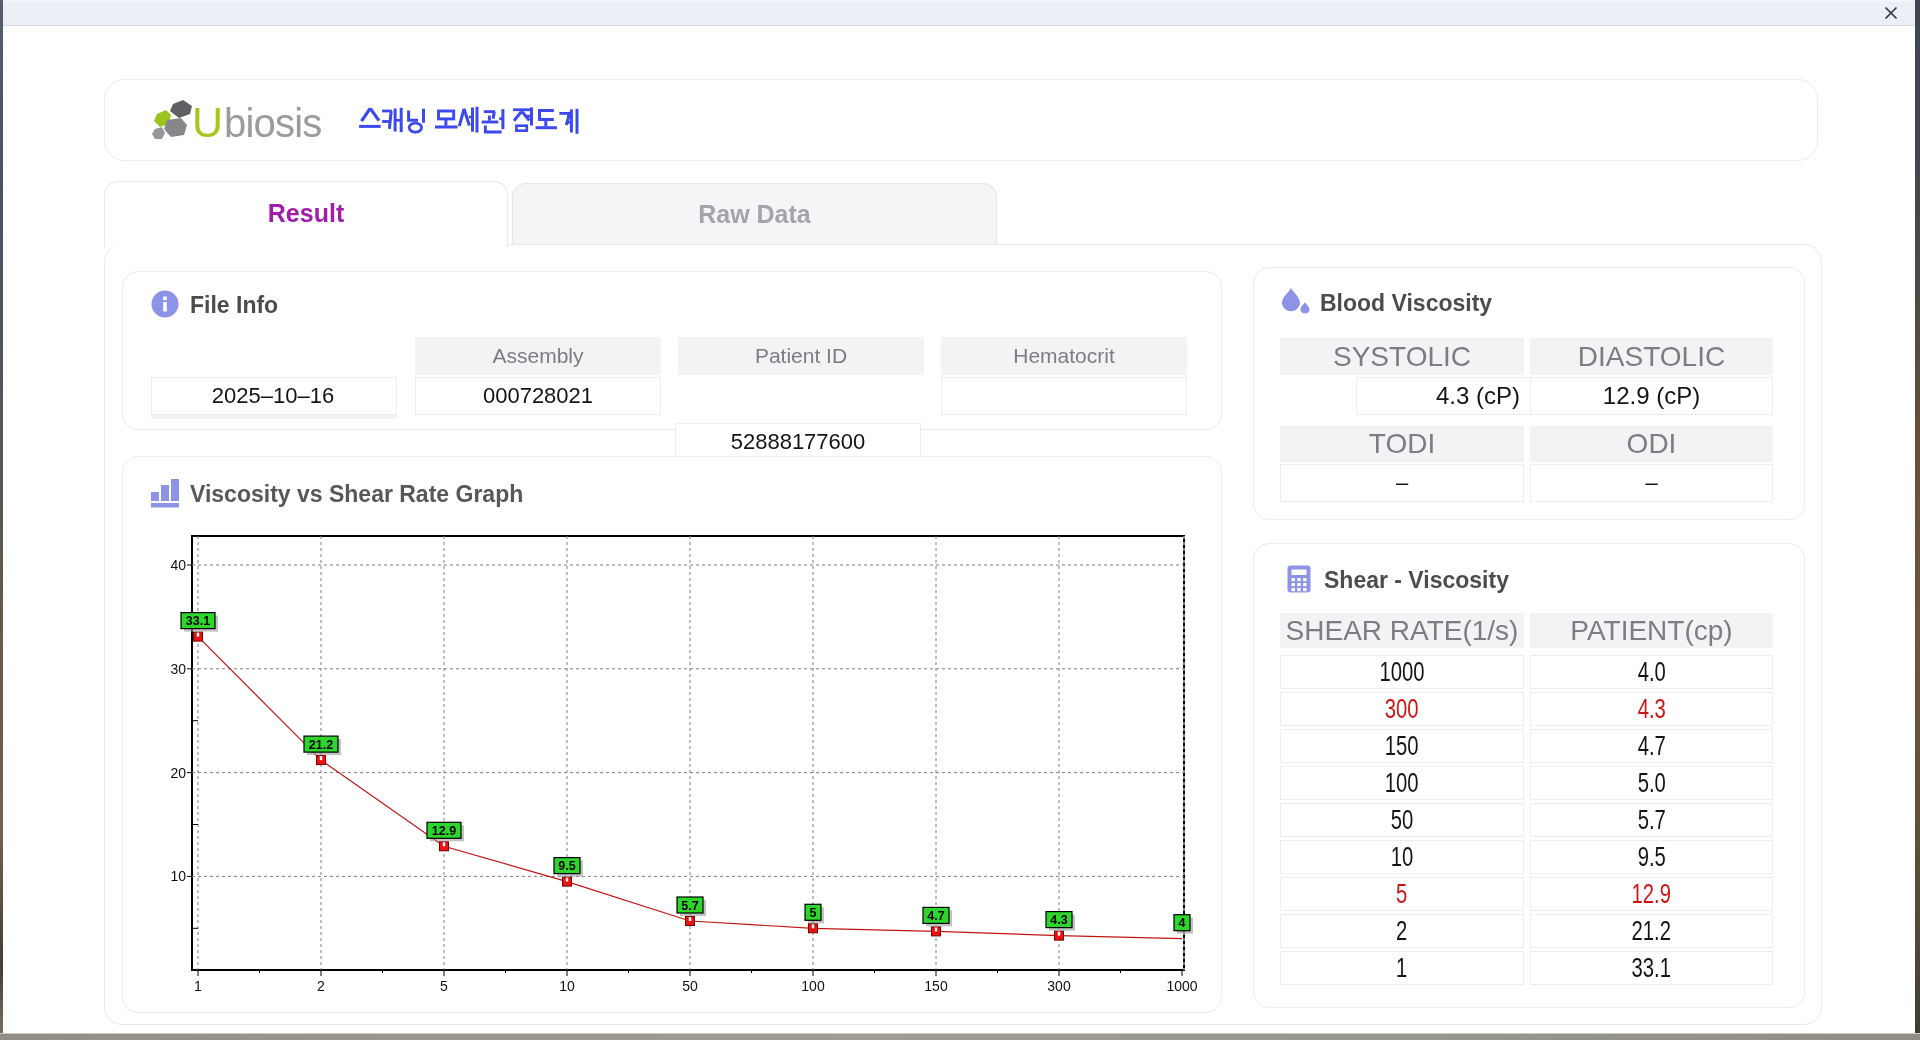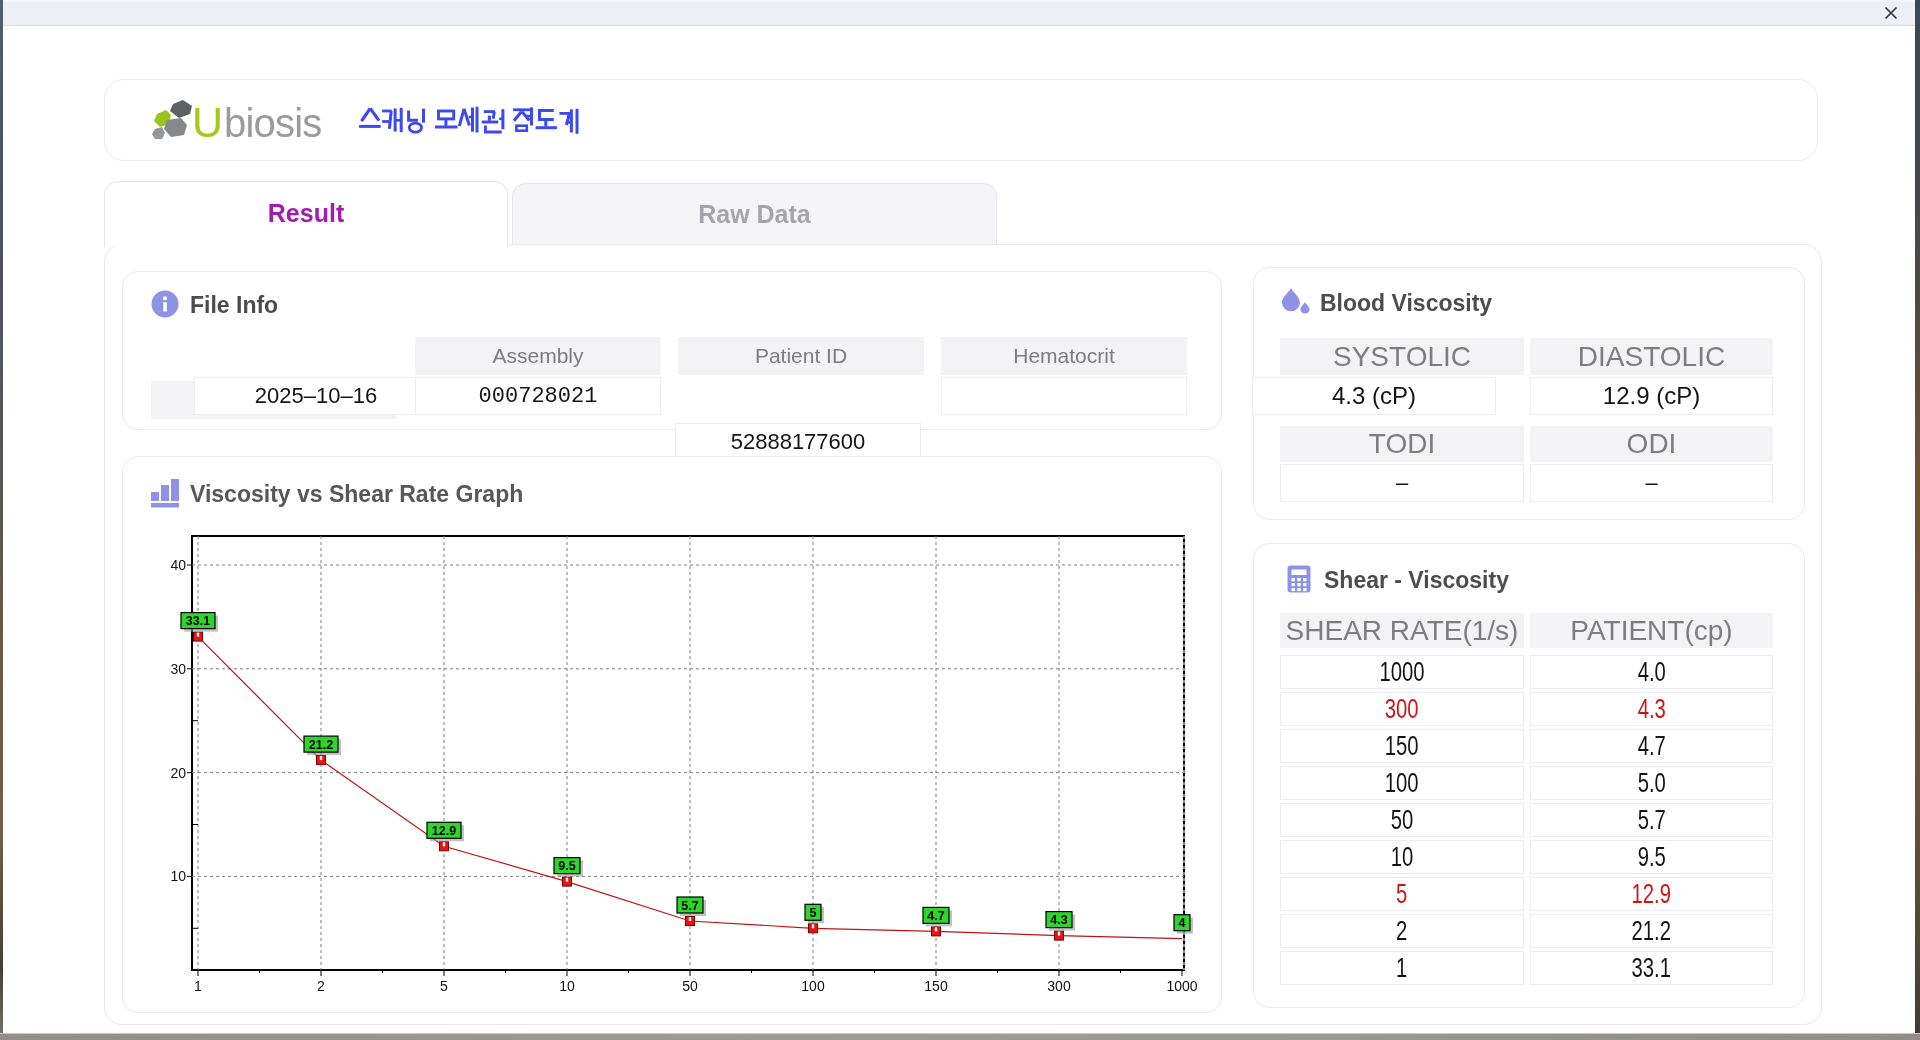--- a/index.html
+++ b/index.html
@@ -92,23 +92,23 @@
   </div>
 
 <div class="card" style="left:122px;top:271px;width:1098px;height:157px;"></div>
 <svg class="abs" style="left:151px;top:290px;" width="28" height="28" viewBox="0 0 28 28">
   <circle cx="14" cy="14" r="13.5" fill="#8d94e8"></circle>
   <rect x="12.2" y="6.5" width="3.6" height="3.6" fill="#fff"></rect>
   <rect x="12.2" y="12" width="3.6" height="9.5" fill="#fff"></rect>
 </svg>
 <div class="ctitle" style="left:190px;top:292px;">File Info</div>
 <div class="hcell" style="left:151px;top:337px;width:246px;height:38px;font-size:21px;margin-top:44px;">Scanning Date</div>
-<div class="vcell" style="left:151px;top:377px;width:246px;height:38px;box-sizing:border-box;padding-right:2px;margin-left:43px;">2025–10–16</div>
+<div class="vcell" style="left:151px;top:377px;width:246px;height:38px;box-sizing:border-box;padding-right:2px;">2025–10–16</div>
 <div class="hcell" style="left:415px;top:337px;width:246px;height:38px;font-size:21px;">Assembly</div>
-<div class="vcell" style="left:415px;top:377px;width:246px;height:38px;box-sizing:border-box;font-family:Liberation Mono, monospace;">000728021</div>
+<div class="vcell" style="left:415px;top:377px;width:246px;height:38px;box-sizing:border-box;">000728021</div>
 <div class="hcell" style="left:678px;top:337px;width:246px;height:38px;font-size:21px;">Patient ID</div>
 <div class="vcell" style="left:675px;top:377px;width:246px;height:38px;box-sizing:border-box;margin-top:46px;">52888177600</div>
 <div class="hcell" style="left:941px;top:337px;width:246px;height:38px;font-size:21px;">Hematocrit</div>
 <div class="vcell" style="left:941px;top:377px;width:246px;height:38px;box-sizing:border-box;"></div>
 
 <div class="card" style="left:122px;top:456px;width:1098px;height:555px;"></div>
 <svg class="abs" style="left:150px;top:478px;" width="30" height="30" viewBox="0 0 30 30">
   <rect x="1" y="14" width="8" height="9" fill="#8d94e8"></rect>
   <rect x="11" y="7" width="8" height="16" fill="#8d94e8"></rect>
   <rect x="21" y="1" width="8" height="22" fill="#8d94e8"></rect>
@@ -232,21 +232,21 @@
 </svg>
 
 <div class="card" style="left:1253px;top:267px;width:550px;height:251px;"></div>
 <svg class="abs" style="left:1279px;top:287px;" width="34" height="30" viewBox="0 0 34 30">
   <path d="M12 1 C15 6.5 21 10 21 16.2 A9.1 9.1 0 0 1 2.9 16.2 C2.9 10 9 6.5 12 1 Z" fill="#8d94e8"></path>
   <path d="M26 15 C27.5 17.8 30.5 19.5 30.5 22.6 A4.6 4.6 0 0 1 21.4 22.6 C21.4 19.5 24.5 17.8 26 15 Z" fill="#8d94e8"></path>
 </svg>
 <div class="ctitle" style="left:1320px;top:290px;">Blood Viscosity</div>
 <div class="hcell" style="left:1280px;top:338px;width:244px;height:37px;">SYSTOLIC</div>
 <div class="hcell" style="left:1530px;top:338px;width:243px;height:37px;">DIASTOLIC</div>
-<div class="vcell" style="left:1252px;top:377px;width:244px;height:38px;box-sizing:border-box;font-size:24px;">4.3 (cP)</div>
+<div class="vcell" style="left:1356px;top:377px;width:244px;height:38px;box-sizing:border-box;font-size:24px;">4.3 (cP)</div>
 <div class="vcell" style="left:1530px;top:377px;width:243px;height:38px;box-sizing:border-box;font-size:24px;">12.9 (cP)</div>
 <div class="hcell" style="left:1280px;top:426px;width:244px;height:36px;">TODI</div>
 <div class="hcell" style="left:1530px;top:426px;width:243px;height:36px;">ODI</div>
 <div class="vcell" style="left:1280px;top:464px;width:244px;height:38px;box-sizing:border-box;">–</div>
 <div class="vcell" style="left:1530px;top:464px;width:243px;height:38px;box-sizing:border-box;">–</div>
 
 <div class="card" style="left:1253px;top:543px;width:550px;height:463px;"></div>
 <svg class="abs" style="left:1287px;top:565px;" width="24" height="28" viewBox="0 0 24 28">
   <rect x="0.5" y="0.5" width="23" height="27" rx="3" fill="#8d94e8"></rect>
   <rect x="4.5" y="4.5" width="15" height="5.5" fill="#fff"></rect>

